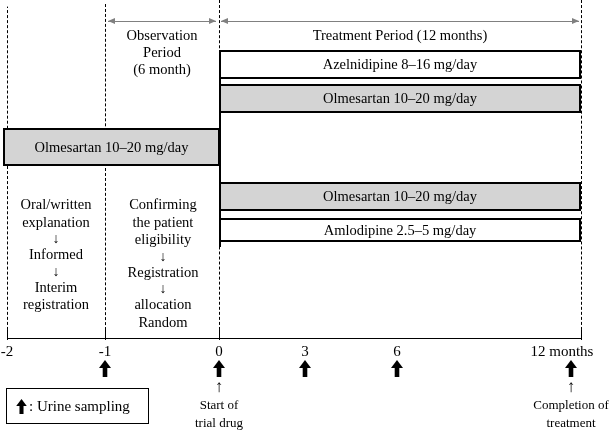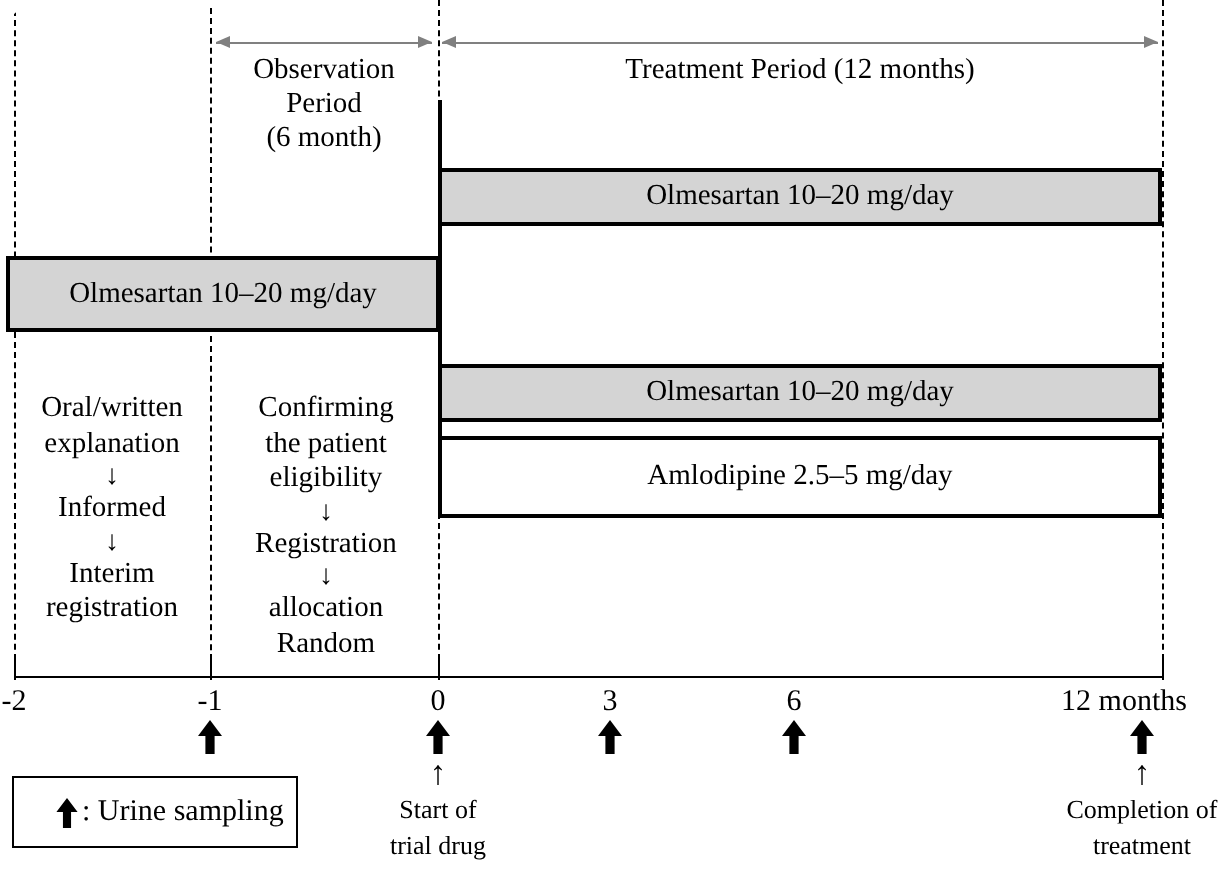--- a/index.html
+++ b/index.html
@@ -107,21 +107,21 @@
   }
   
   .legendbox{
     position:absolute;
     box-sizing:border-box;
     border:1.5px solid #000;
     background:#fff;
     display:flex;
     align-items:center;
     font-size:15px;
-    padding-left:20px;
+    padding-left:8px;
   }
   .legendbox .lico{
     display:inline-block;
     width:13px;height:15px;
     margin-right:1px;
   }
   .caption{
     position:absolute;
     text-align:center;
     font-size:13px;
@@ -146,32 +146,35 @@
     <div>Observation</div>
     <div>Period</div>
     <div>(6 month)</div>
   </div>
   <div class="periodcap" style="left:221px;top:27px;width:358px;">
     <div>Treatment Period (12 months)</div>
   </div>
 
   <div class="connector" style="left:219px;top:50px;height:197px;"></div>
 
+  <div class="bar" style="left:219px;top:50px;width:362px;height:29px;">
+    <span>Azelnidipine 8–16 mg/day</span>
+  </div>
   <div class="bar gray" style="left:219px;top:84px;width:362px;height:29px;">
     <span>Olmesartan 10–20 mg/day</span>
   </div>
 
   <div class="bar gray" style="left:3px;top:128px;width:217px;height:38px;">
     <span>Olmesartan 10–20 mg/day</span>
   </div>
 
   <div class="bar gray" style="left:219px;top:182px;width:362px;height:29px;">
     <span>Olmesartan 10–20 mg/day</span>
   </div>
-  <div class="bar" style="left:219px;top:218px;width:362px;height:41px;align-items:center;">
+  <div class="bar" style="left:219px;top:218px;width:362px;height:24px;align-items:center;">
     <span>Amlodipine 2.5–5 mg/day</span>
   </div>
 
   <div class="flowcol" style="left:8px;top:174px;width:96px;">
     <div>Oral/written</div>
     <div>explanation</div>
     <span class="arw">↓</span>
     <div>Informed</div>
     <span class="arw">↓</span>
     <div>Interim</div>

